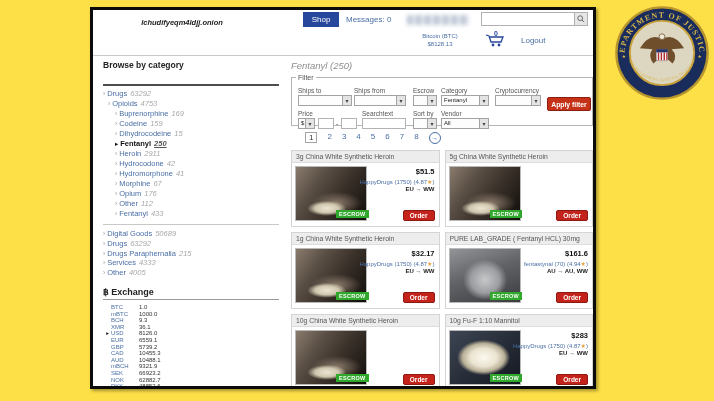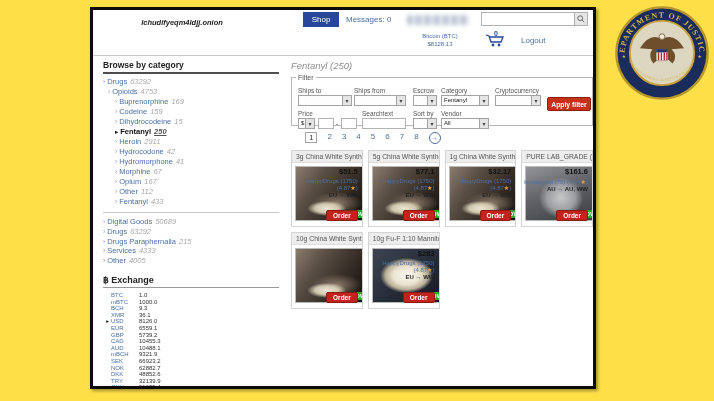--- a/index.html
+++ b/index.html
@@ -24,21 +24,21 @@
   .searchbar input { flex:1; border:0; outline:none; font-size:7px; padding:0 2px; min-width:0; }
   .mag-btn { width:13px; background:#e6e6e6; border-left:1px solid #b0b0b0; display:flex; align-items:center; justify-content:center; cursor:pointer; }
   .btc-block { position:absolute; left:314px; top:23px; width:66px; text-align:center; font-size:6px;
                color:#4a6fa5; line-height:1.3; }
   .cart { position:absolute; left:392px; top:23px; cursor:pointer; }
   .cart-count { position:absolute; left:401px; top:20px; font-size:7px; font-weight:bold; color:#26479c; }
   .logout { position:absolute; left:428px; top:26px; font-size:8px; color:#4a6fa5; cursor:pointer; }
 
   
   .sidebar { position:absolute; left:10px; top:50px; width:184px; }
-  .side-head { font-size:8.5px; font-weight:bold; color:#222; padding-bottom:2px; border-bottom:2px solid #4d4d4d;
+  .side-head { font-size:8.5px; font-weight:bold; color:#222; padding-bottom:14px; border-bottom:2px solid #4d4d4d;
                margin-bottom:3px; width:176px; }
   .cat-row { font-size:7.5px; line-height:10px; white-space:nowrap; }
   .cat-row .bullet { color:#9a9a9a; font-size:6.5px; margin-right:2px; }
   .cat-link { color:#4a6fa5; cursor:pointer; text-decoration:none; }
   .cnt { color:#a8a8a8; font-style:italic; margin-left:3px; }
   .ind0 { padding-left:0; } .ind1 { padding-left:5px; } .ind2 { padding-left:12px; }
   .cat-row.active .cat-link { color:#111; font-weight:bold; }
   .cat-row.active .bullet { color:#111; }
   .cat-row.active .cnt { color:#555; font-weight:bold;text-decoration:underline; }
   .side-div { border-top:1px solid #c8c8c8; margin:5px 0 4px; width:176px; }
@@ -65,21 +65,21 @@
   .inp { position:absolute; height:11px; border:1px solid #b3b3b3; background:#fff; font-size:6.5px; padding:0 2px; outline:none; }
   .dash { position:absolute; font-size:7px; color:#444; }
   .apply-btn { position:absolute; left:255px; top:16px; width:44px; height:14px; background:#c63218; color:#fff;
                font-size:6.8px; font-weight:bold; border:1px solid #8e1f0e; border-radius:2px; cursor:pointer; }
   .pagination { display:flex; align-items:center; gap:10px; padding-left:14px; margin:5px 0 6px; height:13px; }
   .page-link { font-size:8px; color:#4a6fa5; cursor:pointer; }
   .page-link.current { border:1px solid #a5a5a5; background:#fff; color:#333; padding:0 3px; }
   .page-next { width:12px; height:12px; border:1px solid #4a6fa5; border-radius:50%; color:#4a6fa5; font-size:7px;
                display:flex; align-items:center; justify-content:center; cursor:pointer; }
 
-  .grid { display:grid; grid-template-columns:1fr 1fr 1fr 1fr; gap:5px; }
+  .grid { display:grid; grid-template-columns:1fr 1fr; gap:5px; }
   .card { border:1px solid #d4d4d4; background:#fff; height:77px; position:relative; overflow:hidden; }
   .card-head { background:#ededed; border-bottom:1px solid #dcdcdc; font-size:6.8px; color:#555;
                padding:2px 4px; white-space:nowrap; overflow:hidden; }
   .card-body { position:relative; height:62px; }
   .pic { position:absolute; left:3px; top:3px; width:72px; height:55px; border:1px solid #b9b9b9; }
   .powder-dark { background:
       radial-gradient(ellipse 26px 10px at 44% 78%, #ece5d3 0%, #cfc6ae 45%, rgba(0,0,0,0) 75%),
       radial-gradient(ellipse 36px 16px at 58% 68%, #8a7a6a 0%, rgba(0,0,0,0) 70%),
       linear-gradient(125deg, #8a7b6d 0%, #5a4f45 30%, #382f28 60%, #100d0a 100%); }
   .bag { background:
@@ -168,21 +168,21 @@
           <div class="cat-row ind2">
             <span class="bullet">›</span><span class="cat-link">Hydrocodone</span><span class="cnt">42</span>
           </div>
           <div class="cat-row ind2">
             <span class="bullet">›</span><span class="cat-link">Hydromorphone</span><span class="cnt">41</span>
           </div>
           <div class="cat-row ind2">
             <span class="bullet">›</span><span class="cat-link">Morphine</span><span class="cnt">67</span>
           </div>
           <div class="cat-row ind2">
-            <span class="bullet">›</span><span class="cat-link">Opium</span><span class="cnt">167</span>
+            <span class="bullet">›</span><span class="cat-link">Opium</span><span class="cnt">176</span>
           </div>
           <div class="cat-row ind2">
             <span class="bullet">›</span><span class="cat-link">Other</span><span class="cnt">112</span>
           </div>
           <div class="cat-row ind2">
             <span class="bullet">›</span><span class="cat-link">Fentanyl</span><span class="cnt">433</span>
           </div>
         </div>
 
       <div class="side-div"></div>
@@ -350,25 +350,20 @@
                 <div class="route">EU → WW</div>
               </div>
               <button class="order-btn">Order</button>
             </div>
           </div>
           <div class="card">
             <div class="card-head">5g China White Synthetic Heroin</div>
             <div class="card-body">
               <div class="pic powder-dark"></div>
               <div class="escrow-badge">ESCROW</div>
-              <div class="card-info">
-                <div class="price">$77.1</div>
-                <div class="vendor-line"><span>HappyDrugs (1750) (4.87</span><span class="star">★</span><span>)</span></div>
-                <div class="route">EU → WW</div>
-              </div>
               <button class="order-btn">Order</button>
             </div>
           </div>
           <div class="card">
             <div class="card-head">1g China White Synthetic Heroin</div>
             <div class="card-body">
               <div class="pic powder-dark"></div>
               <div class="escrow-badge">ESCROW</div>
               <div class="card-info">
                 <div class="price">$32.17</div>

